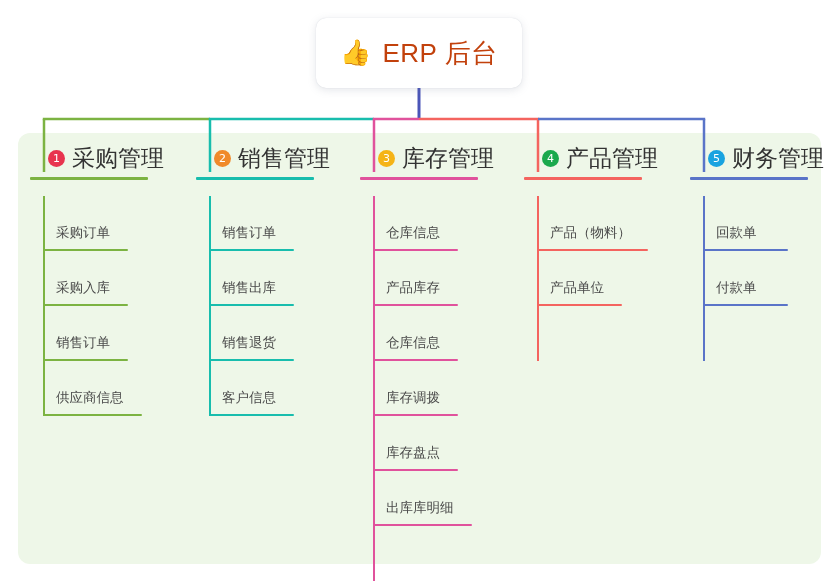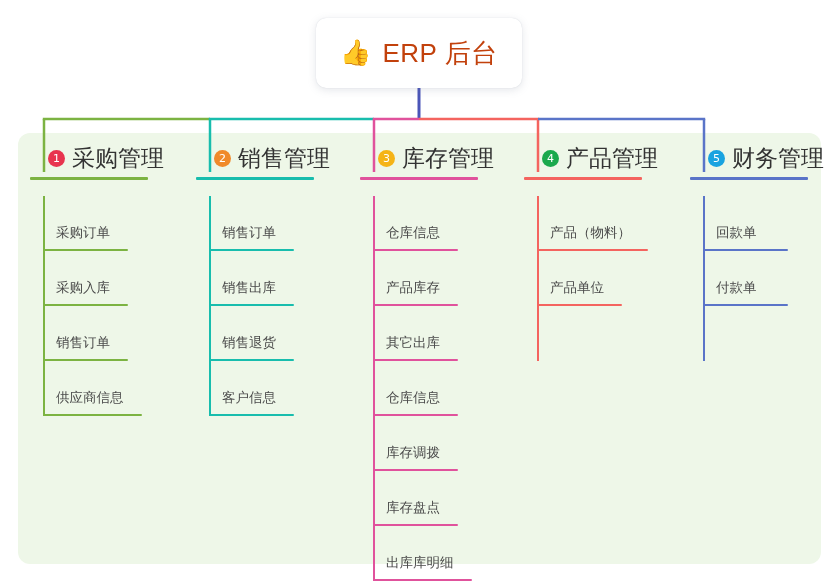--- a/index.html
+++ b/index.html
@@ -228,24 +228,20 @@
           <div class="spine" style="height: 385px; background: rgb(224, 82, 156);"></div>
           <div class="leaf">
             <span class="leaf-label">仓库信息</span>
             <div class="leaf-rule" style="width: 84px; background: rgb(224, 82, 156);"></div>
           </div>
           <div class="leaf">
             <span class="leaf-label">产品库存</span>
             <div class="leaf-rule" style="width: 84px; background: rgb(224, 82, 156);"></div>
           </div>
           <div class="leaf">
-            <span class="leaf-label">其它出库</span>
-            <div class="leaf-rule" style="width: 84px; background: rgb(224, 82, 156);"></div>
-          </div>
-          <div class="leaf">
             <span class="leaf-label">仓库信息</span>
             <div class="leaf-rule" style="width: 84px; background: rgb(224, 82, 156);"></div>
           </div>
           <div class="leaf">
             <span class="leaf-label">库存调拨</span>
             <div class="leaf-rule" style="width: 84px; background: rgb(224, 82, 156);"></div>
           </div>
           <div class="leaf">
             <span class="leaf-label">库存盘点</span>
             <div class="leaf-rule" style="width: 84px; background: rgb(224, 82, 156);"></div>

